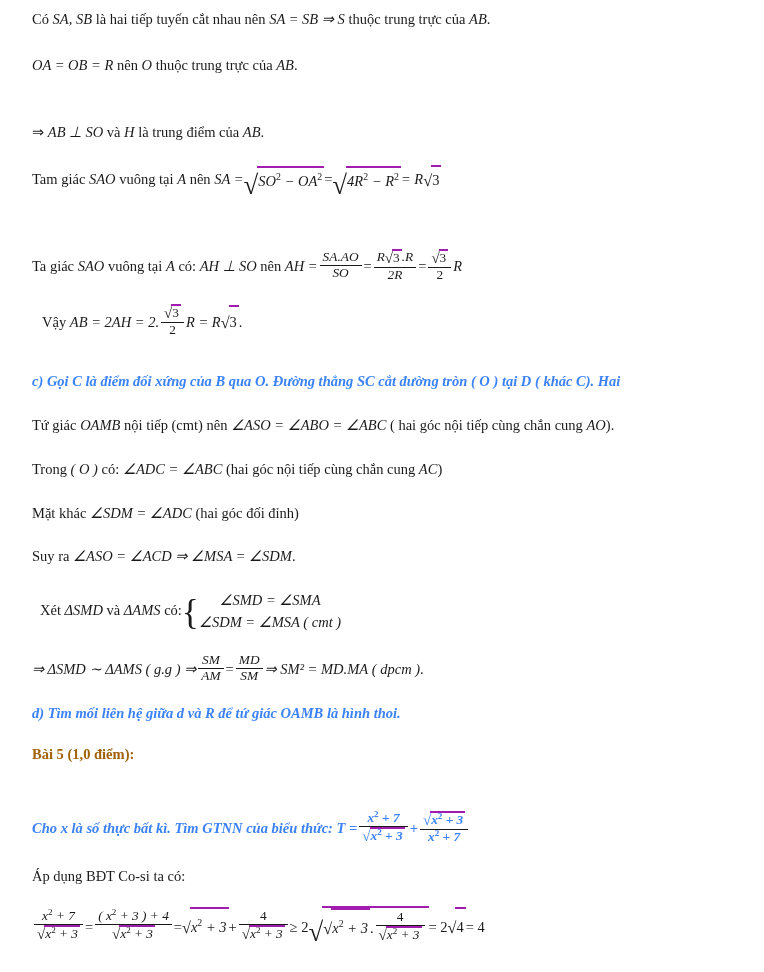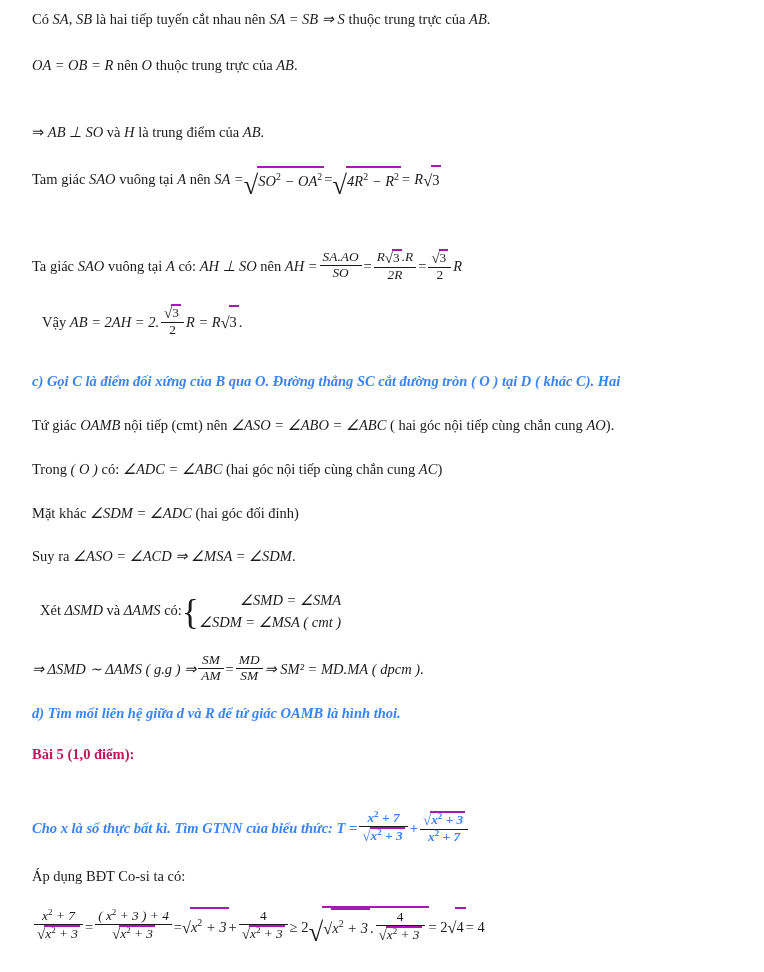--- a/index.html
+++ b/index.html
@@ -28,21 +28,21 @@
     line-height: 1.35;
   }
   .sp-10 { height: 10px; }
   .sp-18 { height: 18px; }
   .sp-20 { height: 20px; }
   .sp-22 { height: 22px; }
   .sp-24 { height: 24px; }
   .sp-26 { height: 26px; }
   .op { font-style: normal; }
   .blue { color: #3b82f6; }
-  .red { color: #be185d; }
+  .red { color: #a16207; }
   .bold { font-weight: bold; }
   .bi { font-weight: bold; font-style: italic; }
 
   
   .m { white-space: nowrap; font-style: italic; }
   .frac {
     display: inline-block;
     vertical-align: middle;
     text-align: center;
     font-size: 0.92em;
@@ -76,21 +76,21 @@
     font-size: 2.45em;
     line-height: 0.62;
     font-style: normal;
     position: relative;
     top: 0.02em;
     font-family: "Liberation Serif", serif;
   }
   .cases {
     display: inline-block;
     vertical-align: middle;
-    text-align: right;
+    text-align: center;
     line-height: 1.55;
     font-size: 1em;
   }
   .cases > div { white-space: nowrap; }
   .bigrad {
     font-style: normal;
     font-size: 1.85em;
     vertical-align: -0.30em;
     line-height: 0;
   }

